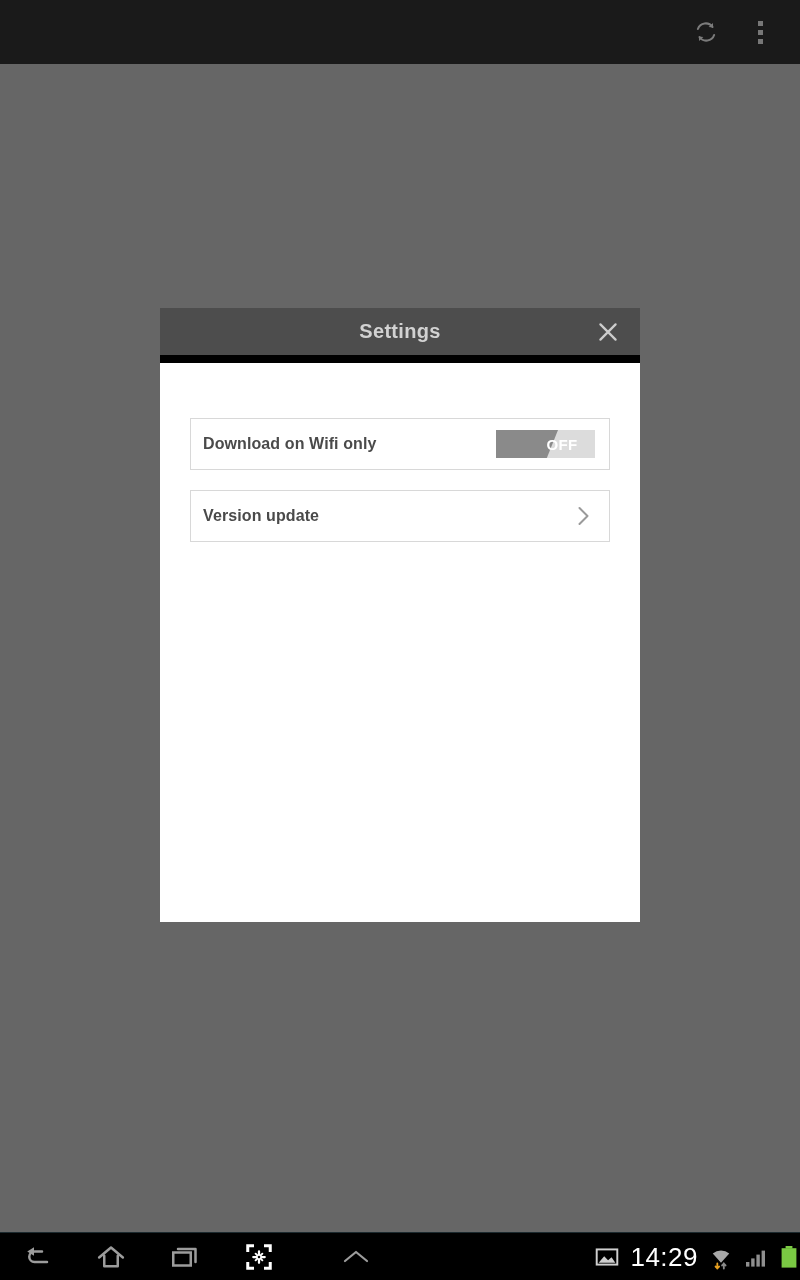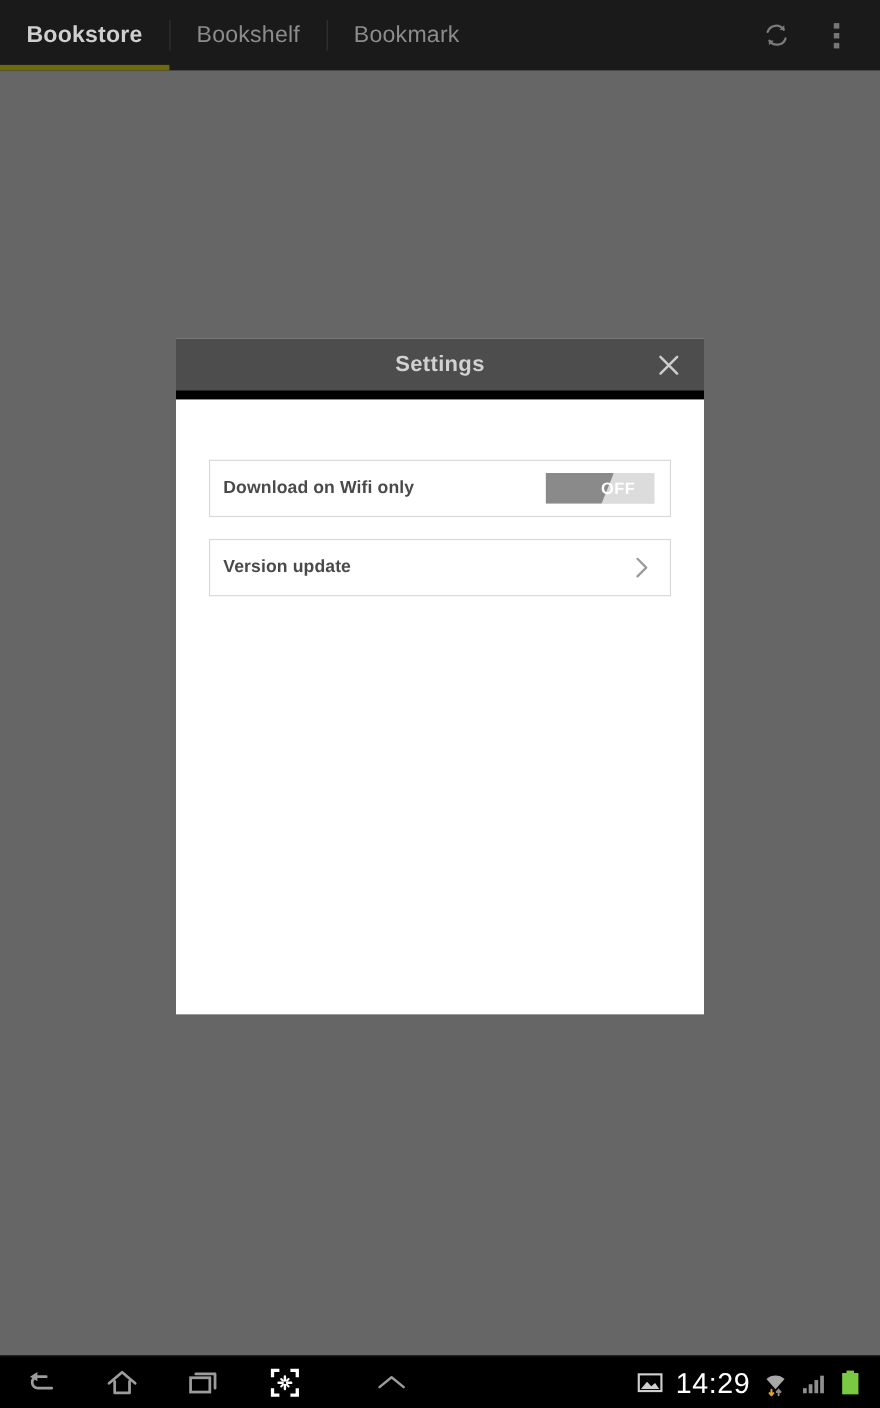--- a/index.html
+++ b/index.html
@@ -115,54 +115,35 @@
     border-top:1px solid #1c2a2f;
     display:flex; align-items:center;
   }
   .nav-left{ display:flex; align-items:center; }
   .nav-btn{
     width:74px; height:48px;
     display:flex; align-items:center; justify-content:center;
   }
   .nav-right{
     margin-left:auto; display:flex; align-items:center; gap:10px;
-    padding-right:16px;
+    padding-right:0;
     text-align:center;
   }
   .clock{
     font-size:26px; color:#ffffff; letter-spacing:.5px;
     line-height:1;
   }
   .statusicon{ display:flex; align-items:center; justify-content:center; }
 </style>
 </head>
 <body>
 
 <div id="screen">
 
   <div class="topbar">
-    <div class="tabs">
-
-      <div class="tab active">
-        <span>Bookstore</span>
-        <span class="tab-underline"></span>
-      </div>
-
-      <div class="tab-sep"></div>
-
-      <div class="tab">
-        <span>Bookshelf</span>
-      </div>
-
-      <div class="tab-sep"></div>
-
-      <div class="tab">
-        <span>Bookmark</span>
-      </div>
-    </div>
 
     <div class="topbar-actions">
       <div class="icon-btn">
         <svg class="refresh" width="26" height="26" viewBox="0 0 24 24">
           <path d="M4.5 9.2A7.6 7.6 0 0 1 18 7.4" fill="none" stroke="#7b7b7b" stroke-width="1.9" stroke-linecap="round"></path>
           <path d="M19.5 14.8A7.6 7.6 0 0 1 6 16.6" fill="none" stroke="#7b7b7b" stroke-width="1.9" stroke-linecap="round"></path>
           <path d="M18.4 3.6 18.6 7.8 14.4 7.4 Z" fill="#7b7b7b"></path>
           <path d="M5.6 20.4 5.4 16.2 9.6 16.6 Z" fill="#7b7b7b"></path>
         </svg>
       </div>

